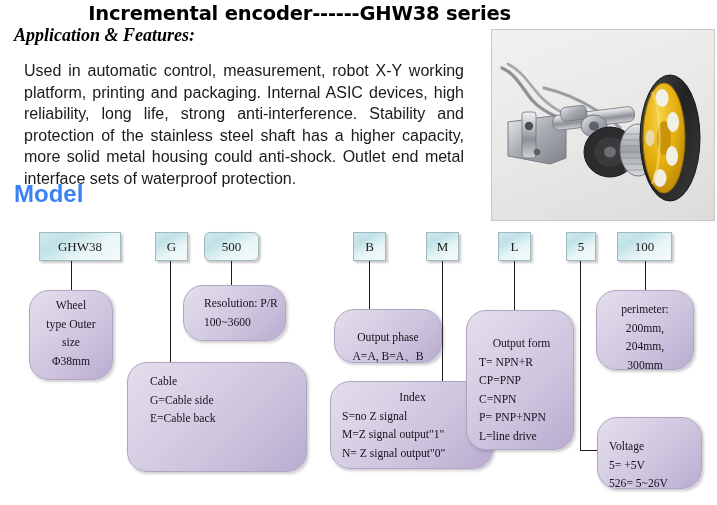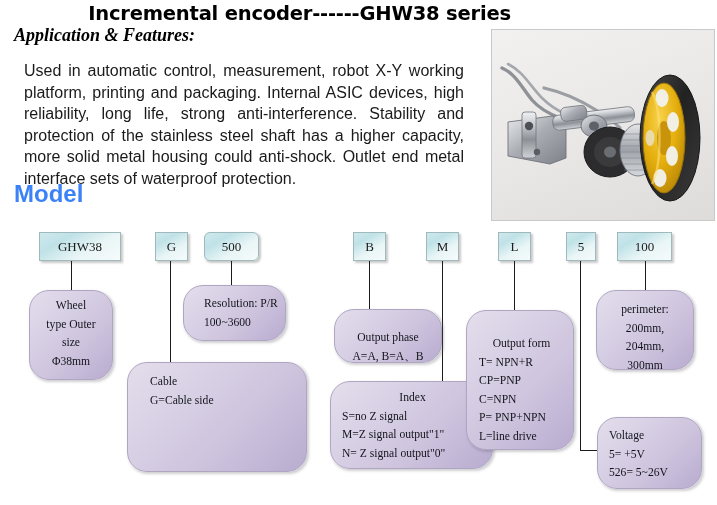--- a/index.html
+++ b/index.html
@@ -239,20 +239,21 @@
     <div class="desc-box center" style="left:29px; top:80px; width:84px; height:90px;">
       <span class="ln">Wheel</span>
       <span class="ln">type Outer</span>
       <span class="ln">size</span>
       <span class="ln">Φ38mm</span>
     </div>
 
     <div class="desc-box left" style="left:127px; top:152px; width:180px; height:110px; padding-top:10px; padding-left:22px;">
       <span class="ln">Cable</span>
       <span class="ln">G=Cable side</span>
+      <span class="ln">E=Cable back</span>
     </div>
 
     <div class="desc-box left" style="left:183px; top:75px; width:103px; height:56px; padding-top:9px; padding-left:20px;">
       <span class="ln">Resolution: P/R</span>
       <span class="ln">100~3600</span>
     </div>
 
     <div class="desc-box center" style="left:334px; top:99px; width:108px; height:54px; padding-top:19px;">
       <span class="hd">Output phase</span>
       <span class="ln">A=A, B=A、B</span>
@@ -274,20 +275,20 @@
       <span class="ln">L=line drive</span>
     </div>
 
     <div class="desc-box center" style="left:596px; top:80px; width:98px; height:80px; padding-top:10px;">
       <span class="ln">perimeter:</span>
       <span class="ln">200mm,</span>
       <span class="ln">204mm,</span>
       <span class="ln">300mm</span>
     </div>
 
-    <div class="desc-box left" style="left:597px; top:207px; width:105px; height:72px; padding-top:9px; padding-left:11px;">
+    <div class="desc-box left" style="left:597px; top:207px; width:105px; height:72px; padding-top:20px; padding-left:11px;">
       <span class="ln">Voltage</span>
       <span class="ln">5= +5V</span>
       <span class="ln">526= 5~26V</span>
     </div>
 
   </div>
 </div>
 
 </body></html>

